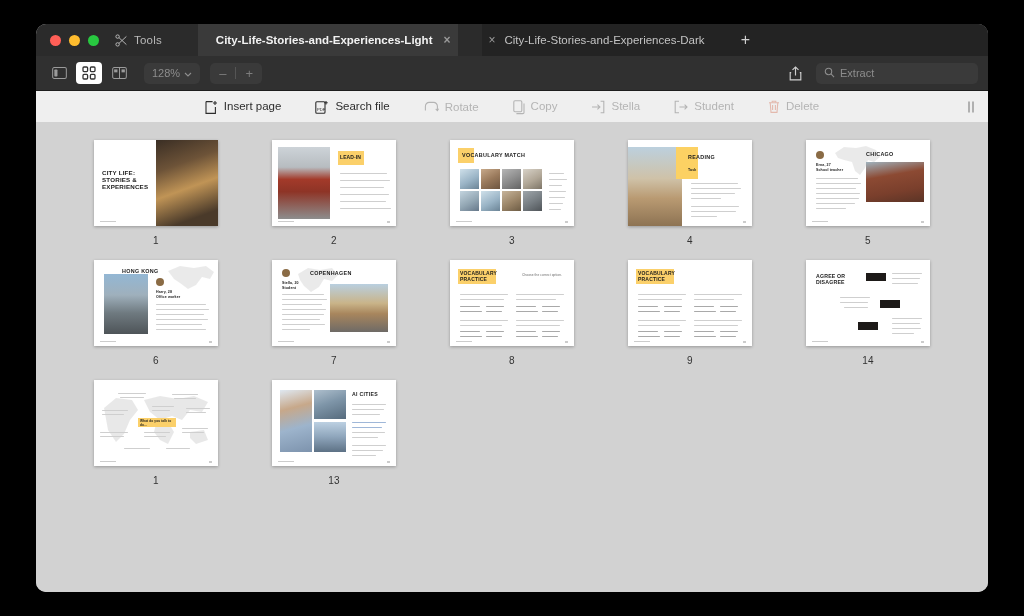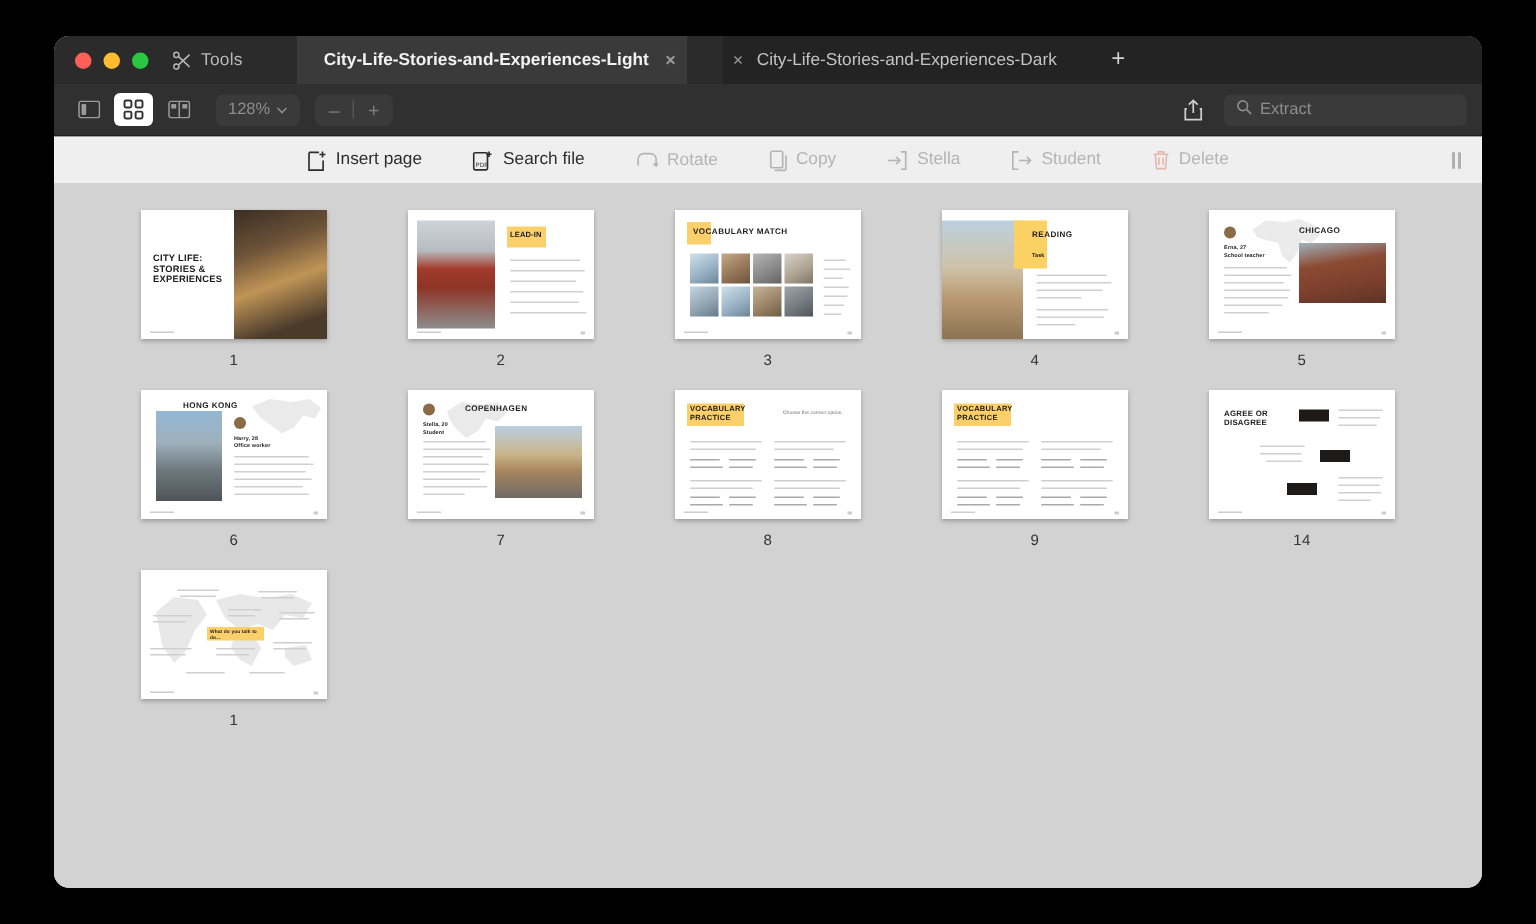--- a/index.html
+++ b/index.html
@@ -596,18 +596,41 @@
             <div class="ln" style="left:88px;top:52px;width:22px;"></div>
             <div class="ln" style="left:30px;top:68px;width:26px;"></div>
             <div class="ln" style="left:72px;top:68px;width:24px;"></div>
             <div class="foot"></div>
               <div class="pnum"></div>
           </div>
         </div>
         <div class="pagenum">1</div>
       </div>
 
+      <div class="cell">
+        <div class="page">
+          <div class="sl">
+            <div class="ph p-ai1" style="left:8px;top:10px;width:32px;height:62px;"></div>
+            <div class="ph p-ai2" style="left:42px;top:10px;width:32px;height:29px;"></div>
+            <div class="ph p-ai3" style="left:42px;top:42px;width:32px;height:30px;"></div>
+            <div class="ttl" style="left:80px;top:12px;font-size:5.2px;letter-spacing:.3px;">AI CITIES</div>
+            <div class="ln" style="left:80px;top:24px;width:34px;"></div>
+            <div class="ln" style="left:80px;top:29px;width:32px;"></div>
+            <div class="ln" style="left:80px;top:34px;width:28px;"></div>
+            <div class="ln" style="left:80px;top:42px;width:34px;background:#9fb7d8;"></div>
+            <div class="ln" style="left:80px;top:47px;width:30px;background:#9fb7d8;"></div>
+            <div class="ln" style="left:80px;top:52px;width:33px;"></div>
+            <div class="ln" style="left:80px;top:57px;width:26px;"></div>
+            <div class="ln" style="left:80px;top:65px;width:34px;"></div>
+            <div class="ln" style="left:80px;top:70px;width:31px;"></div>
+            <div class="ln" style="left:80px;top:75px;width:24px;"></div>
+            <div class="foot"></div>
+              <div class="pnum"></div>
+          </div>
+        </div>
+        <div class="pagenum">13</div>
+      </div>
 
 
       <div class="cell"></div>
     </div>
   </div>
 </div>
 
 </body></html>

